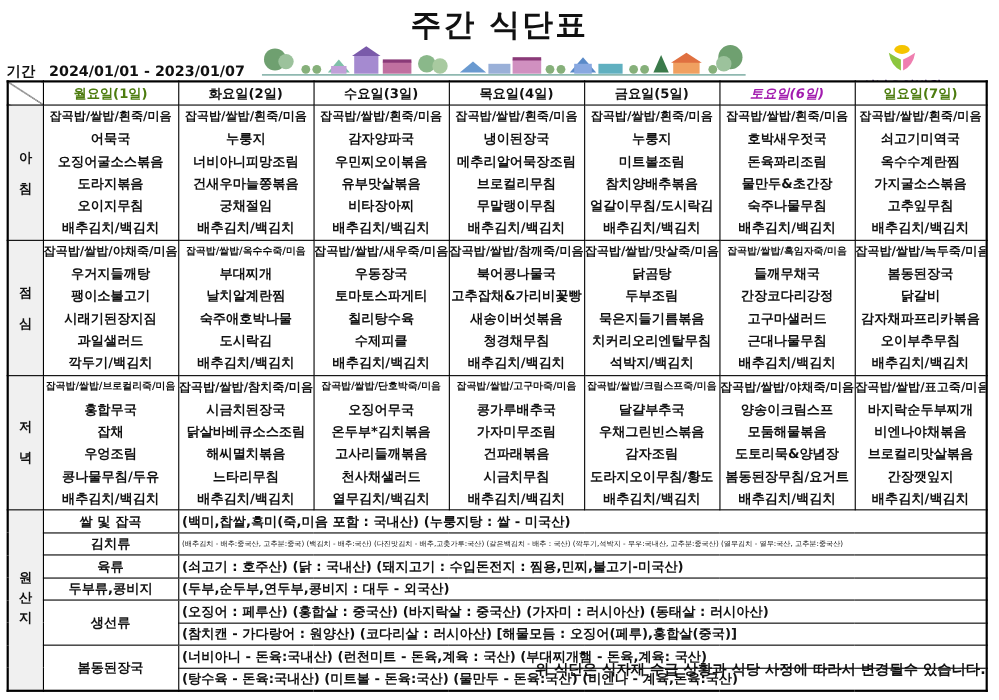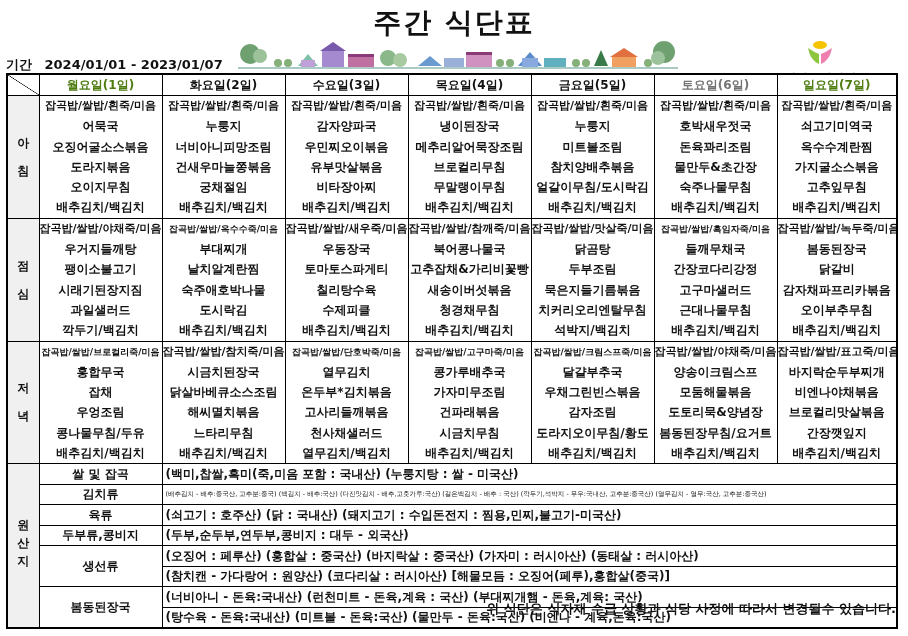--- a/index.html
+++ b/index.html
@@ -13,21 +13,21 @@
   table.menu { position:absolute; left:6px; top:73px; width:890px; border-collapse:collapse; table-layout:fixed; border:2px solid #000; }
   table.menu td, table.menu th { border:1px solid #000; padding:0; text-align:center; font-size:12px; }
   th.day { height:20px; font-size:13px; font-weight:bold; background:#fff; }
   th.corner { background:linear-gradient(to top right, #fff calc(50% - 0.6px), #000 50%, #fff calc(50% + 0.6px)); }
   td.meal-label { background:#f0f0f0; font-weight:bold; font-size:12px; line-height:28px;margin-top:45px; }
   td.cell { vertical-align:top; padding-top:1px; }
   .item { height:20.3px; line-height:20.3px; white-space:nowrap; font-weight:bold; font-size:12px; overflow:hidden; }
   .item.first { font-size:11px; }
   .item.tiny { font-size:9px; }
   .red { color:#4d7c0f; }
-  .blue { color:#737373; }
+  .blue { color:#a21caf;font-style:italic; }
   td.orig-cat { font-weight:bold; font-size:12px; }
   td.orig-text { text-align:left !important; padding-left:3px !important; font-weight:bold; font-size:11.5px; white-space:nowrap; overflow:hidden; }
   td.orig-text.small { font-size:6.5px; font-weight:normal; }
   tr.dotted td.orig-cat, tr.dotted td.orig-text { border-bottom:1px dotted #444; }
   .footnote { position:absolute; right:12px; top:600px; font-size:13px; font-weight:bold; }
 </style>
 </head>
 <body>
 
 <div class="title">주간 식단표</div>
@@ -234,21 +234,21 @@
         <td class="cell">
           <div class="item first">잡곡밥/쌀밥/참치죽/미음</div>
           <div class="item">시금치된장국</div>
           <div class="item">닭살바베큐소스조림</div>
           <div class="item">해씨멸치볶음</div>
           <div class="item">느타리무침</div>
           <div class="item">배추김치/백김치</div>
         </td>
         <td class="cell">
           <div class="item first tiny">잡곡밥/쌀밥/단호박죽/미음</div>
-          <div class="item">열무김치</div>
+          <div class="item">오징어무국</div>
           <div class="item">온두부*김치볶음</div>
           <div class="item">고사리들깨볶음</div>
           <div class="item">천사채샐러드</div>
           <div class="item">열무김치/백김치</div>
         </td>
         <td class="cell">
           <div class="item first tiny">잡곡밥/쌀밥/고구마죽/미음</div>
           <div class="item">콩가루배추국</div>
           <div class="item">가자미무조림</div>
           <div class="item">건파래볶음</div>

